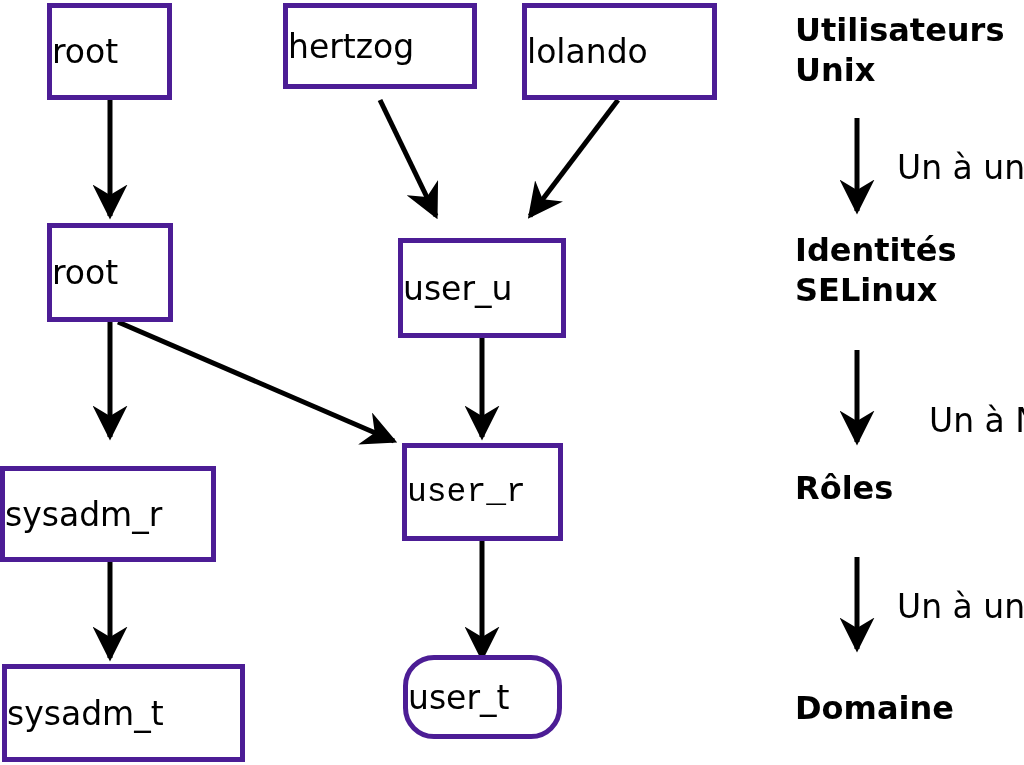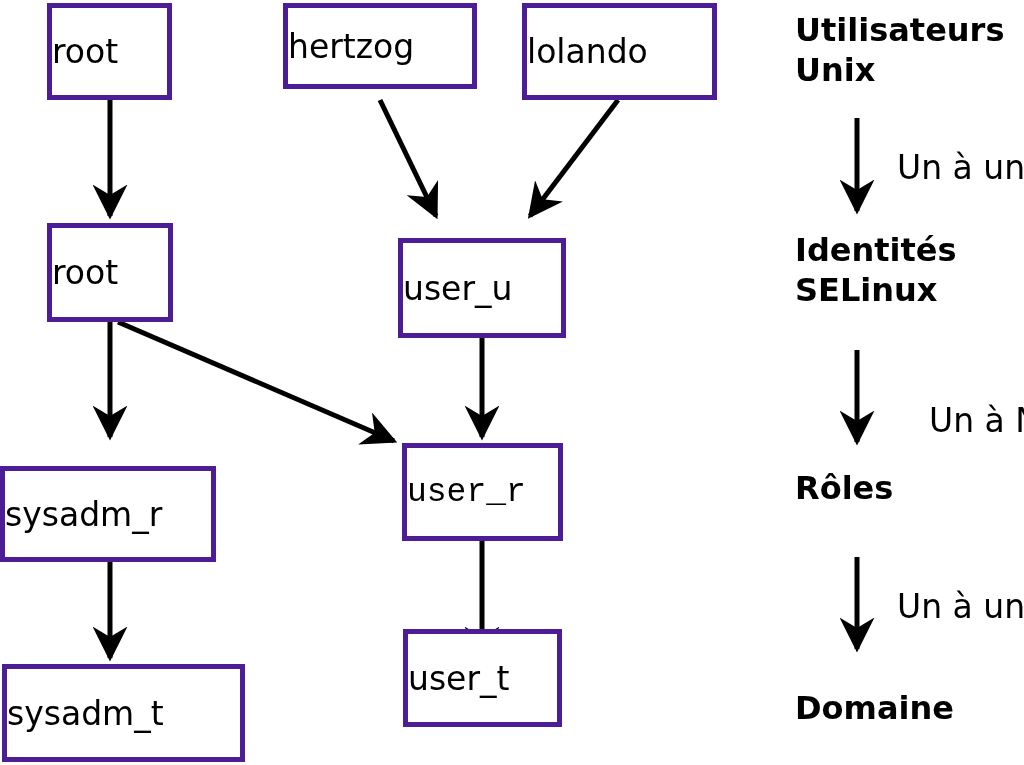--- a/index.html
+++ b/index.html
@@ -65,21 +65,21 @@
   </div>
   <div class="node" style="left:0;top:443px;width:216px;height:96px;margin-top:23px;">
     <span>sysadm_r</span>
   </div>
   <div class="node" style="left:402px;top:443px;width:161px;height:98px;font-family:Liberation Mono, monospace;">
     <span>user_r</span>
   </div>
   <div class="node" style="left:2px;top:664px;width:243px;height:98px;">
     <span>sysadm_t</span>
   </div>
-  <div class="node" style="left:403px;top:629px;width:159px;height:98px;">
+  <div class="node" style="left:403px;top:655px;width:159px;height:84px;border-radius:31px;">
     <span>user_t</span>
   </div>
 
   <div class="legend-heading" style="left:795px;top:10px;">Utilisateurs Unix</div>
 
   <div class="legend-label" style="left:897px;top:150px;">Un à un</div>
 
   <div class="legend-heading" style="left:795px;top:230px;">Identités SELinux</div>
 
   <div class="legend-label" style="left:897px;top:403px;margin-left:32px;">Un à N</div>

